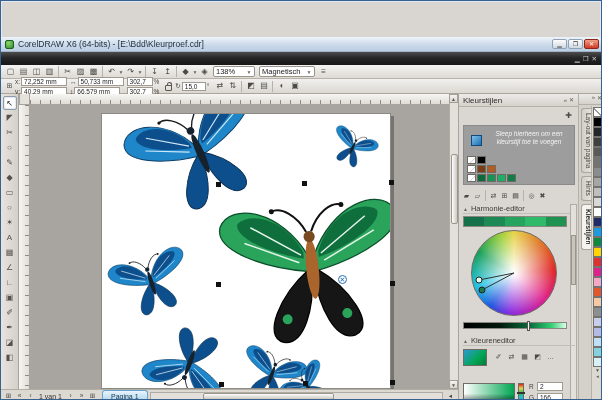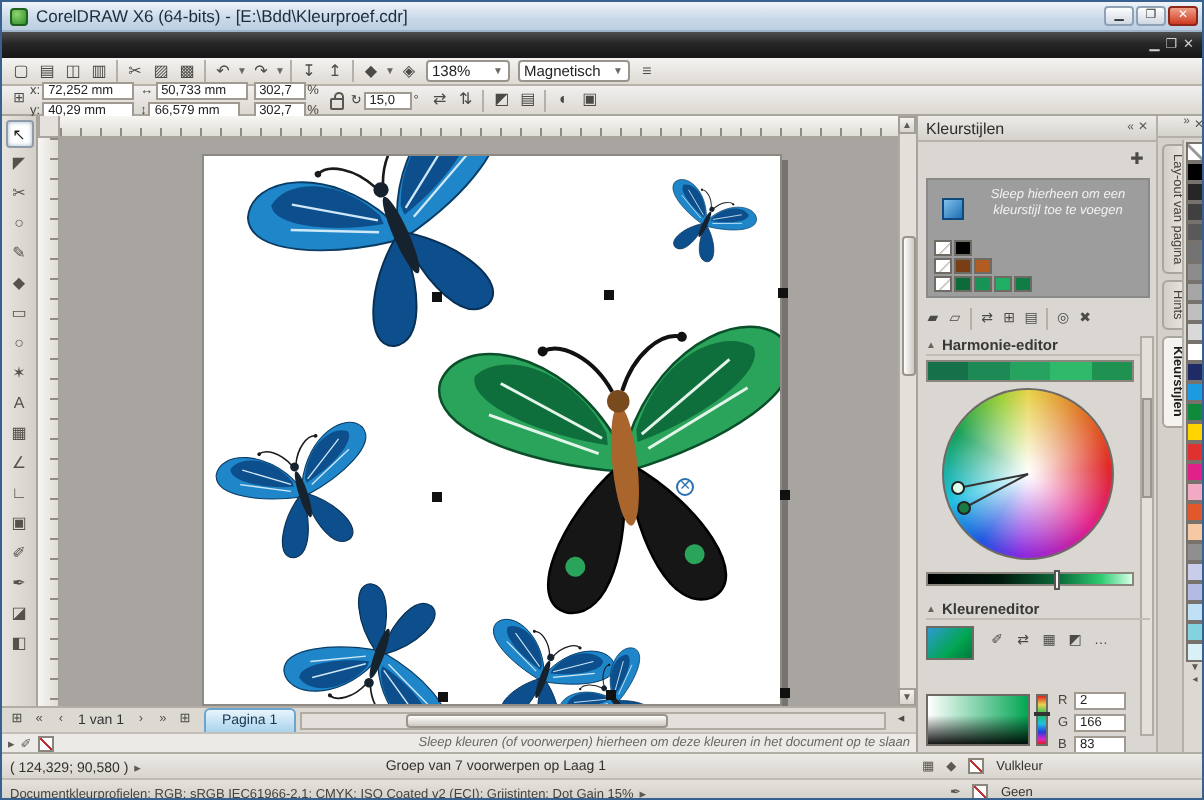--- a/index.html
+++ b/index.html
@@ -1,19 +1,19 @@
 <!DOCTYPE html>
 <html><head>
 <meta charset="utf-8">
 <style>
   html,body{margin:0;padding:0;background:#e4e2de;}
   #win, #win *{box-sizing:border-box;font-family:"Liberation Sans",sans-serif;}
   #win{position:relative;width:602px;height:400px;background:#d9d6d1;border:1px solid #39618f;
        box-shadow:inset 0 0 0 1px #dfe9f3;overflow:hidden;}
-  .abs{position:absolute;}
+  .abs{position:absolute;margin-top:36px;}
 
   
   #titlebar{left:0;top:0;width:602px;height:15px;background:linear-gradient(#eef4fa,#c9d8e8 60%,#bccfe2);
             display:flex;align-items:center;padding:0 4px;border-bottom:1px solid #9fb4c9;}
   #app-icon{width:9px;height:9px;border-radius:2px;background:radial-gradient(circle at 35% 30%,#8fd66f,#2d8b2d);
             border:1px solid #1c611c;margin-right:4px;flex:0 0 auto;}
   #title-text{font-size:8.5px;color:#1d2b3a;white-space:nowrap;overflow:hidden;}
   #win-controls{margin-left:auto;display:flex;gap:1px;}
   .wbtn{width:15px;height:10px;font-size:6px;line-height:9px;text-align:center;color:#333;
         background:linear-gradient(#fdfdfd,#cfd8e2);border:1px solid #8fa2b5;border-radius:2px;}
@@ -115,21 +115,21 @@
   #droparea{position:absolute;left:4px;top:31px;width:112px;height:60px;background:#9d9d9d;border:1px solid #8a8a8a;}
   #dropcube{position:absolute;left:7px;top:9px;width:11px;height:11px;background:linear-gradient(135deg,#7fc0ea,#1f6fb4);
         border:1px solid #0e4a7e;}
   #drophint{position:absolute;left:23px;top:4px;right:3px;font-size:6.5px;font-style:italic;color:#f2f2f2;
         text-align:center;line-height:8px;}
   #tree{position:absolute;left:3px;top:30px;display:flex;flex-direction:column;gap:1px;}
   .trow{display:flex;gap:1px;}
   .tcell{width:9px;height:8px;border:1px solid #6e6a64;}
   .tcell.icon{background:linear-gradient(135deg,#fff 55%,#b9b5ae 56%,#fff 70%);}
   #docker-tools{position:absolute;left:2px;top:95px;width:116px;height:13px;display:flex;align-items:center;}
-  .dsec{position:absolute;left:4px;width:112px;display:flex;align-items:center;font-size:7.5px;font-weight:bold;
+  .dsec{position:absolute;left:4px;width:112px;display:flex;align-items:center;font-size:7.5px;font-weight:normal;
         color:#3a3833;border-bottom:1px solid #c2beb7;}
   .dsec .arr{font-size:5px;margin-right:3px;color:#6b675f;}
   .dsec .carr{margin-left:auto;font-size:5px;color:#6b675f;}
   #harmony-bar{position:absolute;left:4px;top:122px;width:104px;height:11px;display:flex;border:1px solid #8a857d;}
   #harmony-bar div{flex:1;}
   #wheel-wrap{position:absolute;left:12px;top:136px;width:86px;height:86px;}
   #wheel{position:absolute;inset:0;border-radius:50%;border:1px solid #6e6a64;
      background:radial-gradient(circle,#ffffff 0%,rgba(255,255,255,.85) 12%,rgba(255,255,255,0) 68%),
      conic-gradient(from 0deg,#e8d44d,#e07a2b 40deg,#e02828 85deg,#e0218a 130deg,#8a2be0 185deg,#2056e0 215deg,#20c0e0 250deg,#17a05a 300deg,#9ccf3a 340deg,#e8d44d 360deg);}
   #wheel-overlay{position:absolute;inset:0;}

